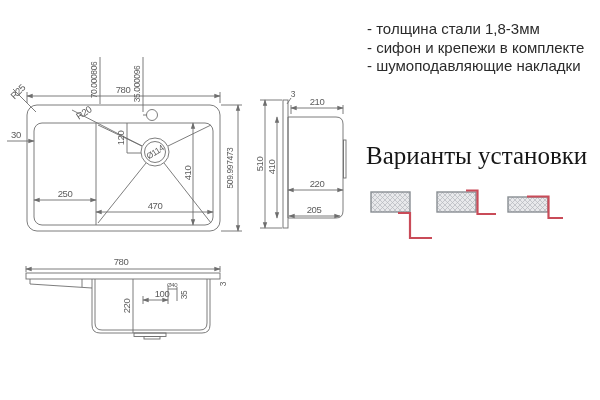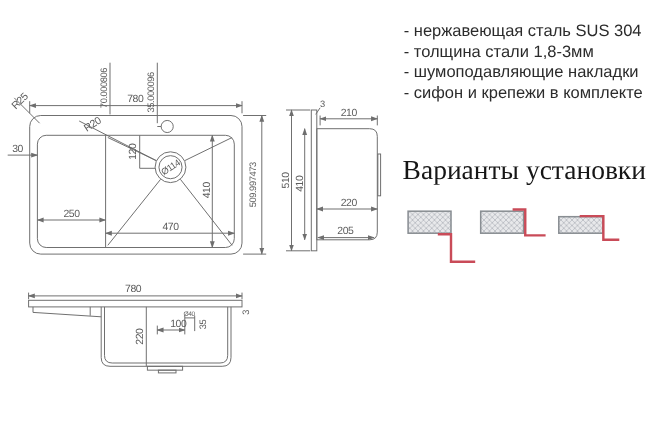--- a/index.html
+++ b/index.html
@@ -160,19 +160,18 @@
       <polyline class="red-ln" points="466,190.5 477.5,190.5 477.5,214 496,214" stroke="#c94b58"></polyline>
     </g>
     <g>
       <rect class="hatch-rect" x="508" y="197" width="40" height="15"></rect>
       <polyline class="red-ln" points="527,196.5 548.5,196.5 548.5,218 563,218" stroke="#c94b58"></polyline>
     </g>
   </g>
 </svg>
 
 <div class="features">
-  <div>- нержавеющая сталь SUS 304</div>
   <div>- толщина стали 1,8-3мм</div>
+  <div>- сифон и крепежи в комплекте</div>
   <div>- шумоподавляющие накладки</div>
-  <div>- сифон и крепежи в комплекте</div>
 </div>
 
 <div class="install-title">Варианты установки</div>
 
 </body></html>

